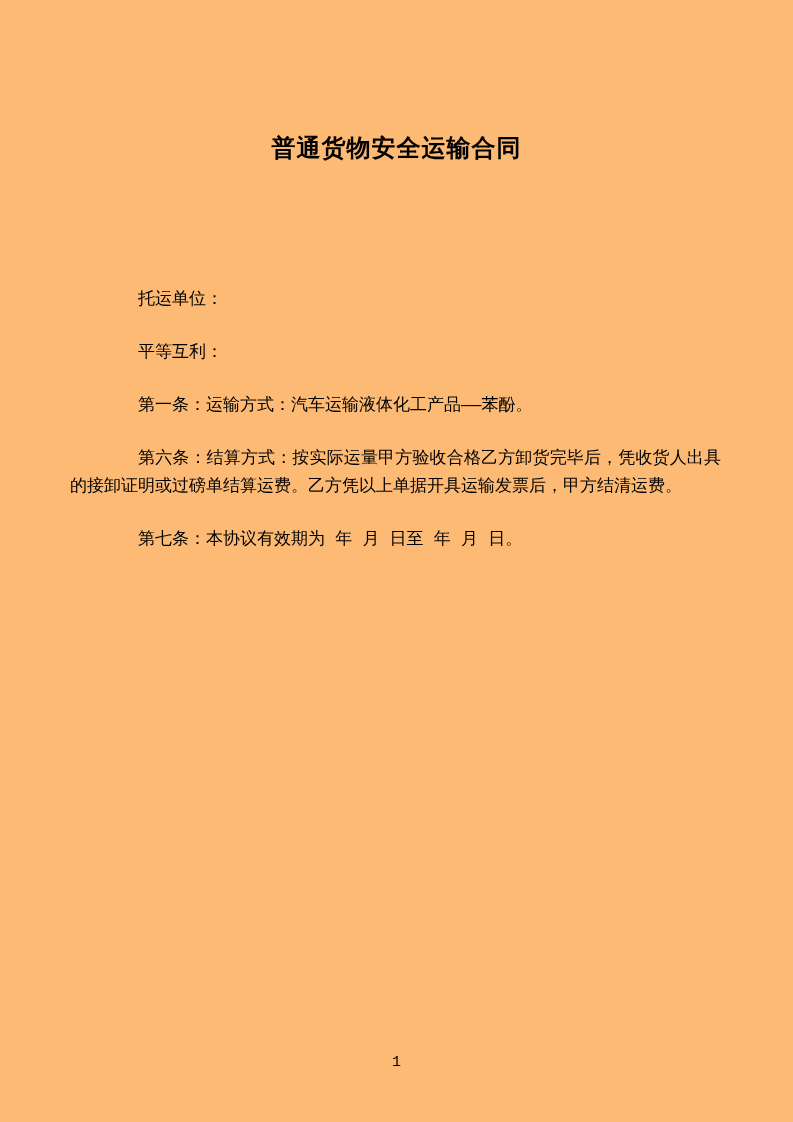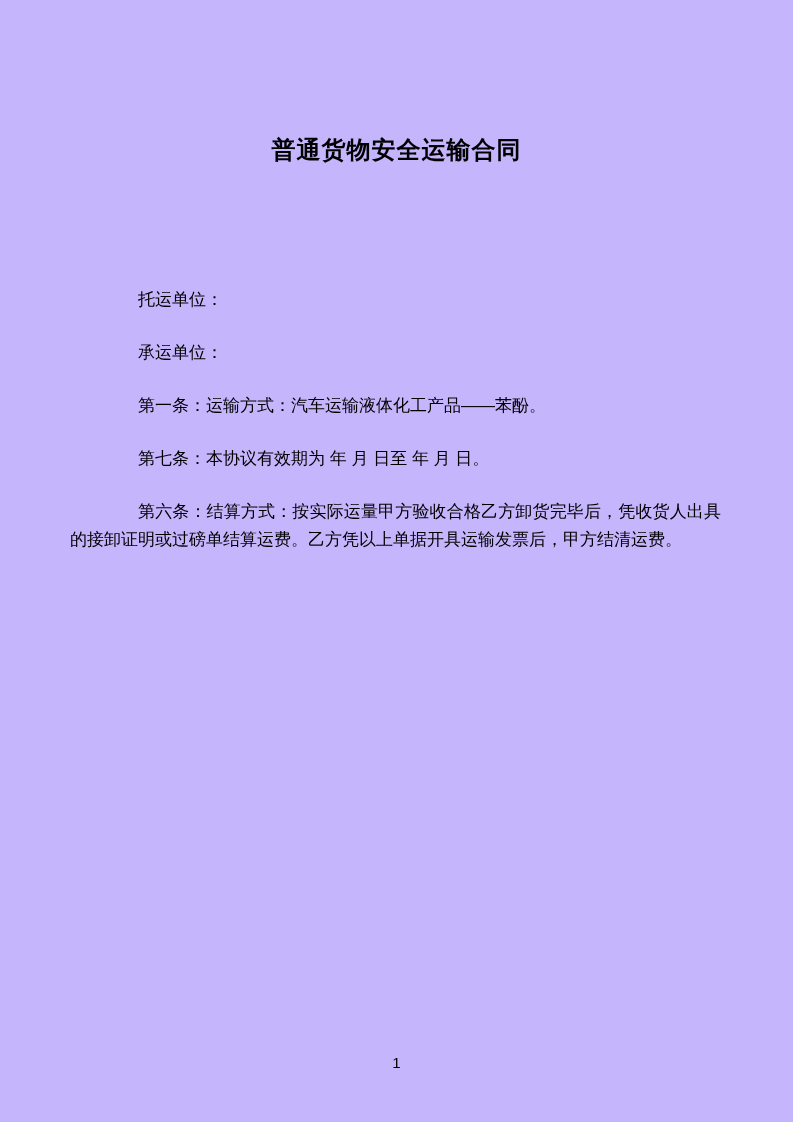--- a/index.html
+++ b/index.html
@@ -4,23 +4,23 @@
 <style>
   html, body {
     margin: 0;
     padding: 0;
     background: #ffffff;
   }
   .page {
     position: relative;
     width: 793px;
     height: 1122px;
-    background: #c4b5fd;
+    background: #fdba74;
     color: #000000;
-    font-family: Liberation Sans, sans-serif;
+    font-family: Liberation Mono, monospace;
     overflow: hidden;
   }
   .title {
     margin: 0;
     padding-top: 136px;
     text-align: center;
     font-size: 24px;
     line-height: 28px;
     font-weight: bold;
     letter-spacing: 1px;
@@ -51,21 +51,21 @@
 </style>
 </head>
 <body>
 
 <div class="page">
 
   <h1 class="title">普通货物安全运输合同</h1>
 
   <div class="content">
     <p class="para first">托运单位：</p>
-    <p class="para">承运单位：</p>
+    <p class="para">平等互利：</p>
     <p class="para">第一条：运输方式：汽车运输液体化工产品——苯酚。</p>
+    <p class="para">第六条：结算方式：按实际运量甲方验收合格乙方卸货完毕后，凭收货人出具的接卸证明或过磅单结算运费。乙方凭以上单据开具运输发票后，甲方结清运费。</p>
     <p class="para">第七条：本协议有效期为 年 月 日至 年 月 日。</p>
-    <p class="para">第六条：结算方式：按实际运量甲方验收合格乙方卸货完毕后，凭收货人出具的接卸证明或过磅单结算运费。乙方凭以上单据开具运输发票后，甲方结清运费。</p>
   </div>
 
   <div class="page-number">1</div>
 
 </div>
 
 </body></html>

